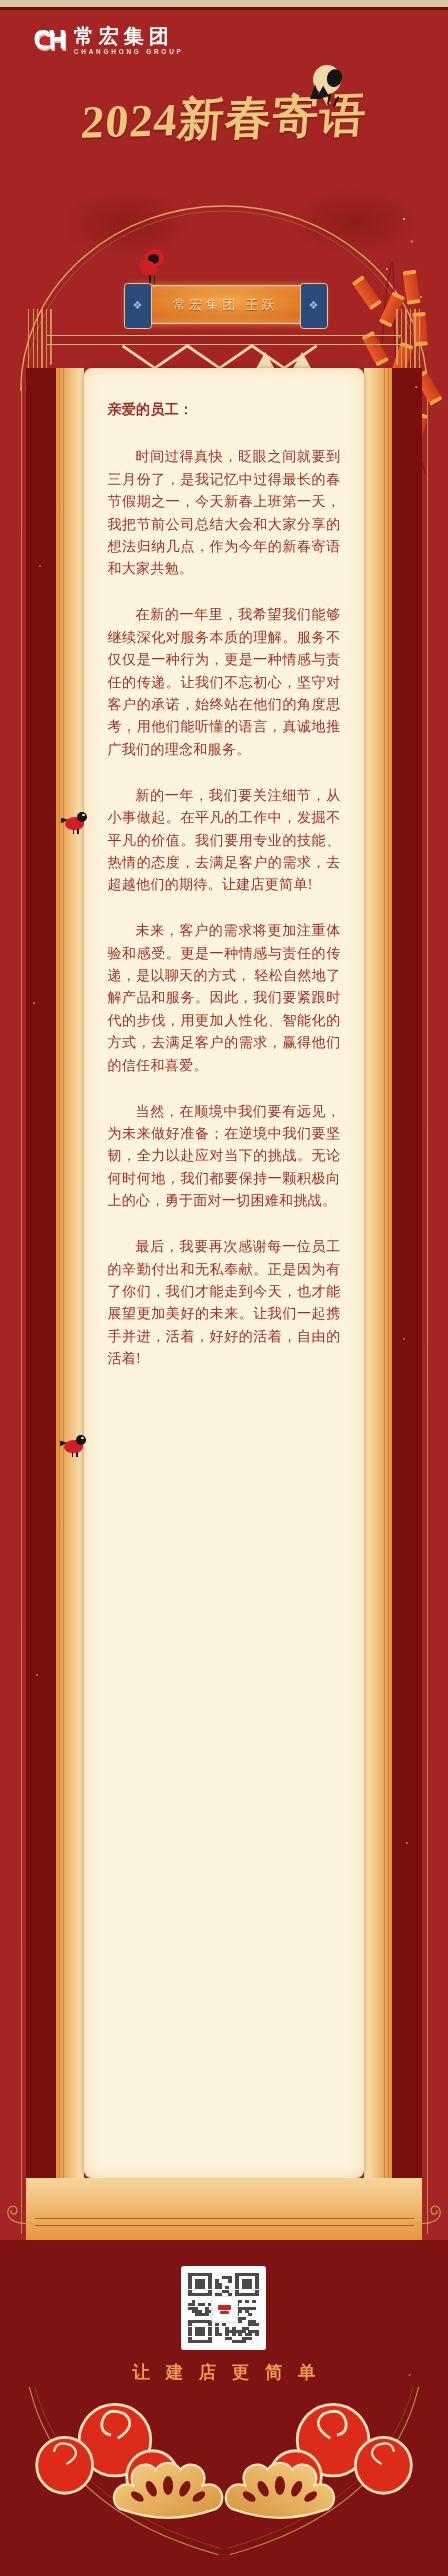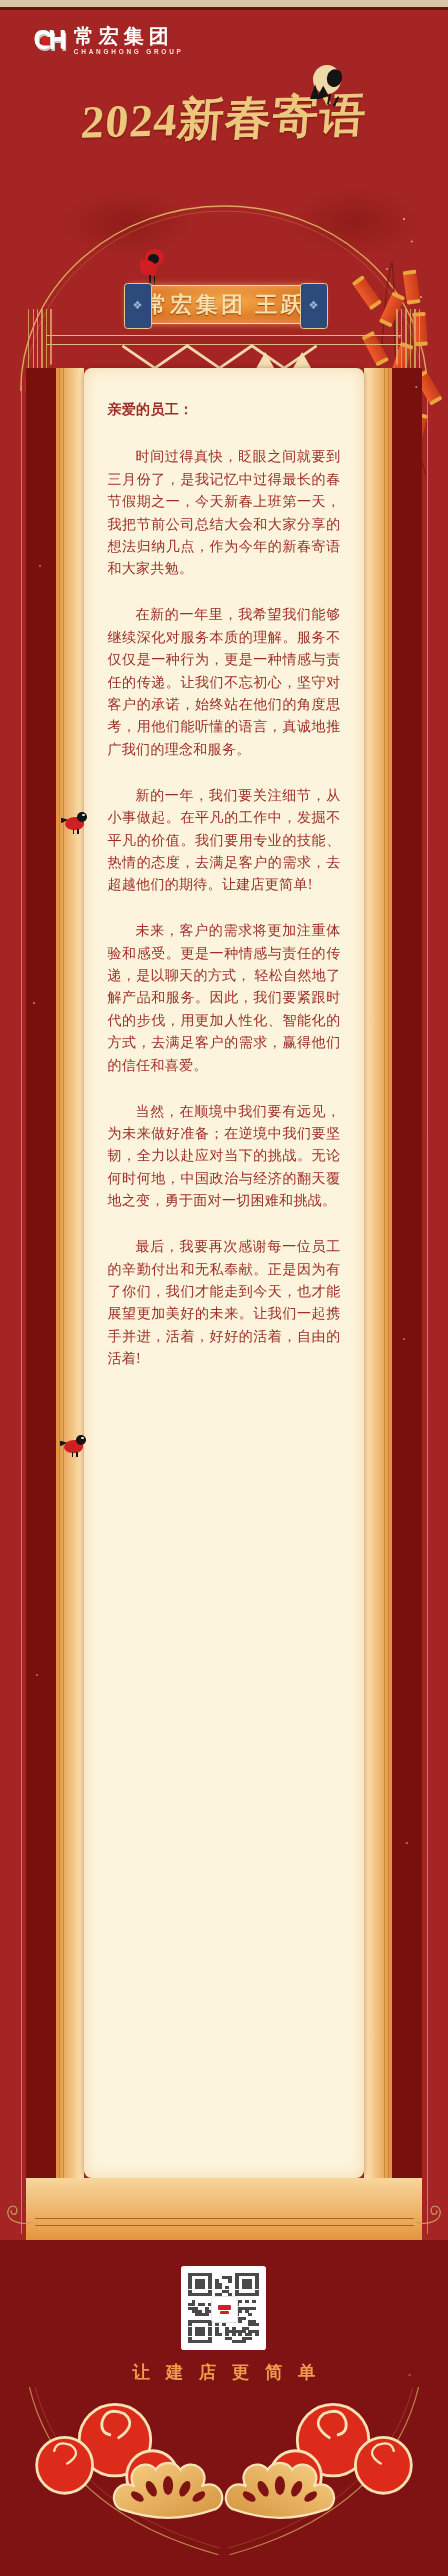--- a/index.html
+++ b/index.html
@@ -50,21 +50,21 @@
   
   #plaque{left:127px;top:285px;width:195px;height:37px;border-radius:5.6px;
      background:radial-gradient(ellipse at 50% 40%,#f5ab4c 0%,#e07c28 55%,#d2621e 100%);
      border:1.1px solid #f3d6a0;box-shadow:0 0 7.8px rgba(255,210,130,.55),inset 0 0 10px rgba(255,230,170,.5);
      display:flex;align-items:center;justify-content:center;}
   .plaque-cap{position:absolute;top:-3.4px;width:26px;height:44px;background:#2d4b7a;
      border:1.1px solid #e8c88e;border-radius:3.4px;display:flex;align-items:center;justify-content:center;
      color:#9db6d8;font-size:11.2px;}
   #plaque-cap-left{left:-4.5px;}
   #plaque-cap-right{right:-4.5px;}
-  #plaque-label{color:#f8dfa8;font-size:22px;font-weight:bold;letter-spacing:3.4px;
+  #plaque-label{color:#f8dfa8;font-size:13px;font-weight:normal;letter-spacing:3.4px;
      font-family:"Liberation Serif",serif;text-shadow:0 0.6px 1.1px rgba(90,20,0,.6);}
 
   
   #plaque-bird{left:139px;top:249px;width:28px;height:39px;}
   #plaque-bird .head{position:absolute;left:5.6px;top:0;width:19px;height:17px;background:#cf1f22;
       border-radius:50% 50% 46% 54%;}
   #plaque-bird .face{position:absolute;left:9px;top:4.5px;width:11.2px;height:10px;background:#141414;border-radius:50%;}
   #plaque-bird .body{position:absolute;left:1.1px;top:11.2px;width:17px;height:15.7px;background:#cf1f22;
       border-radius:20% 70% 40% 60%;}
   #plaque-bird .leg1,#plaque-bird .leg2{position:absolute;width:1.7px;height:9px;background:#141414;}
@@ -277,21 +277,21 @@
         <div class="block">
           <p class="para">在新的一年里，我希望我们能够继续深化对服务本质的理解。服务不仅仅是一种行为，更是一种情感与责任的传递。让我们不忘初心，坚守对客户的承诺，始终站在他们的角度思考，用他们能听懂的语言，真诚地推广我们的理念和服务。</p>
         </div>
         <div class="block">
           <p class="para">新的一年，我们要关注细节，从小事做起。在平凡的工作中，发掘不平凡的价值。我们要用专业的技能、热情的态度，去满足客户的需求，去超越他们的期待。让建店更简单!</p>
         </div>
         <div class="block">
           <p class="para">未来，客户的需求将更加注重体验和感受。更是一种情感与责任的传递，是以聊天的方式， 轻松自然地了解产品和服务。因此，我们要紧跟时代的步伐，用更加人性化、智能化的方式，去满足客户的需求，赢得他们的信任和喜爱。</p>
         </div>
         <div class="block">
-          <p class="para">当然，在顺境中我们要有远见，为未来做好准备；在逆境中我们要坚韧，全力以赴应对当下的挑战。无论何时何地，中国政治与经济的翻天覆地之变，勇于面对一切困难和挑战。</p>
+          <p class="para">当然，在顺境中我们要有远见，为未来做好准备；在逆境中我们要坚韧，全力以赴应对当下的挑战。无论何时何地，我们都要保持一颗积极向上的心，勇于面对一切困难和挑战。</p>
         </div>
         <div class="block">
           <p class="para">最后，我要再次感谢每一位员工的辛勤付出和无私奉献。正是因为有了你们，我们才能走到今天，也才能展望更加美好的未来。让我们一起携手并进，活着，好好的活着，自由的活着!</p>
         </div>
       </div>
 
   </div>
 
   <div class="abs edge-bird" style="left:65px;top:812px;">
     <div class="tail"></div>

